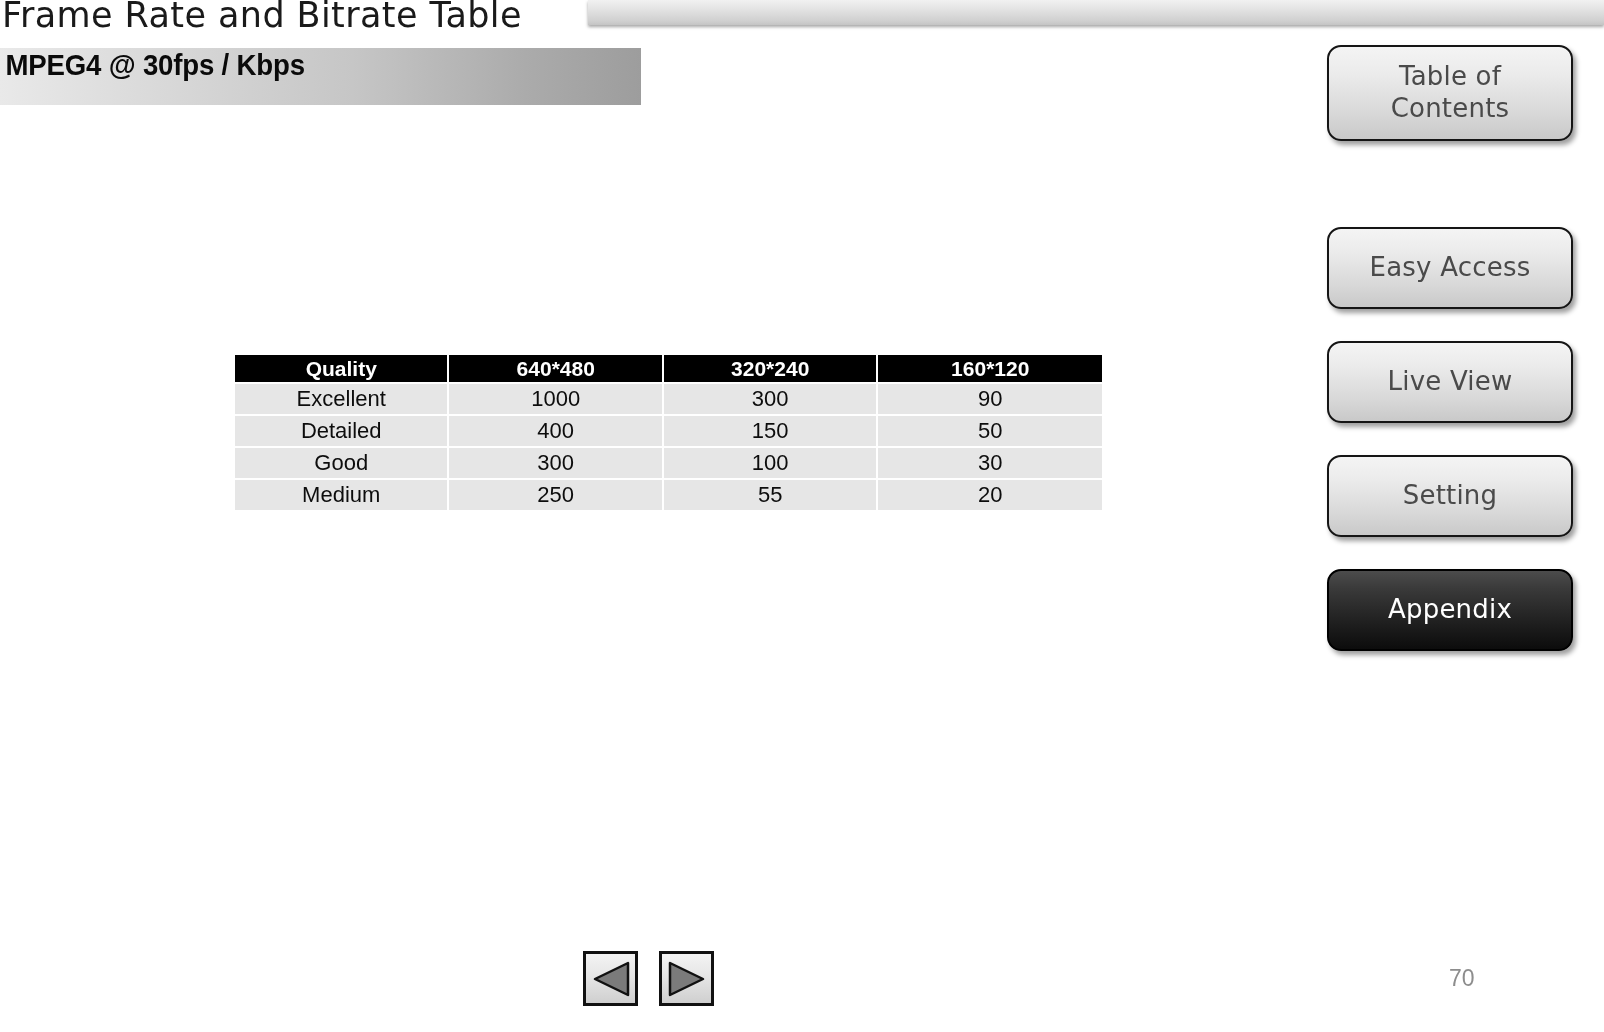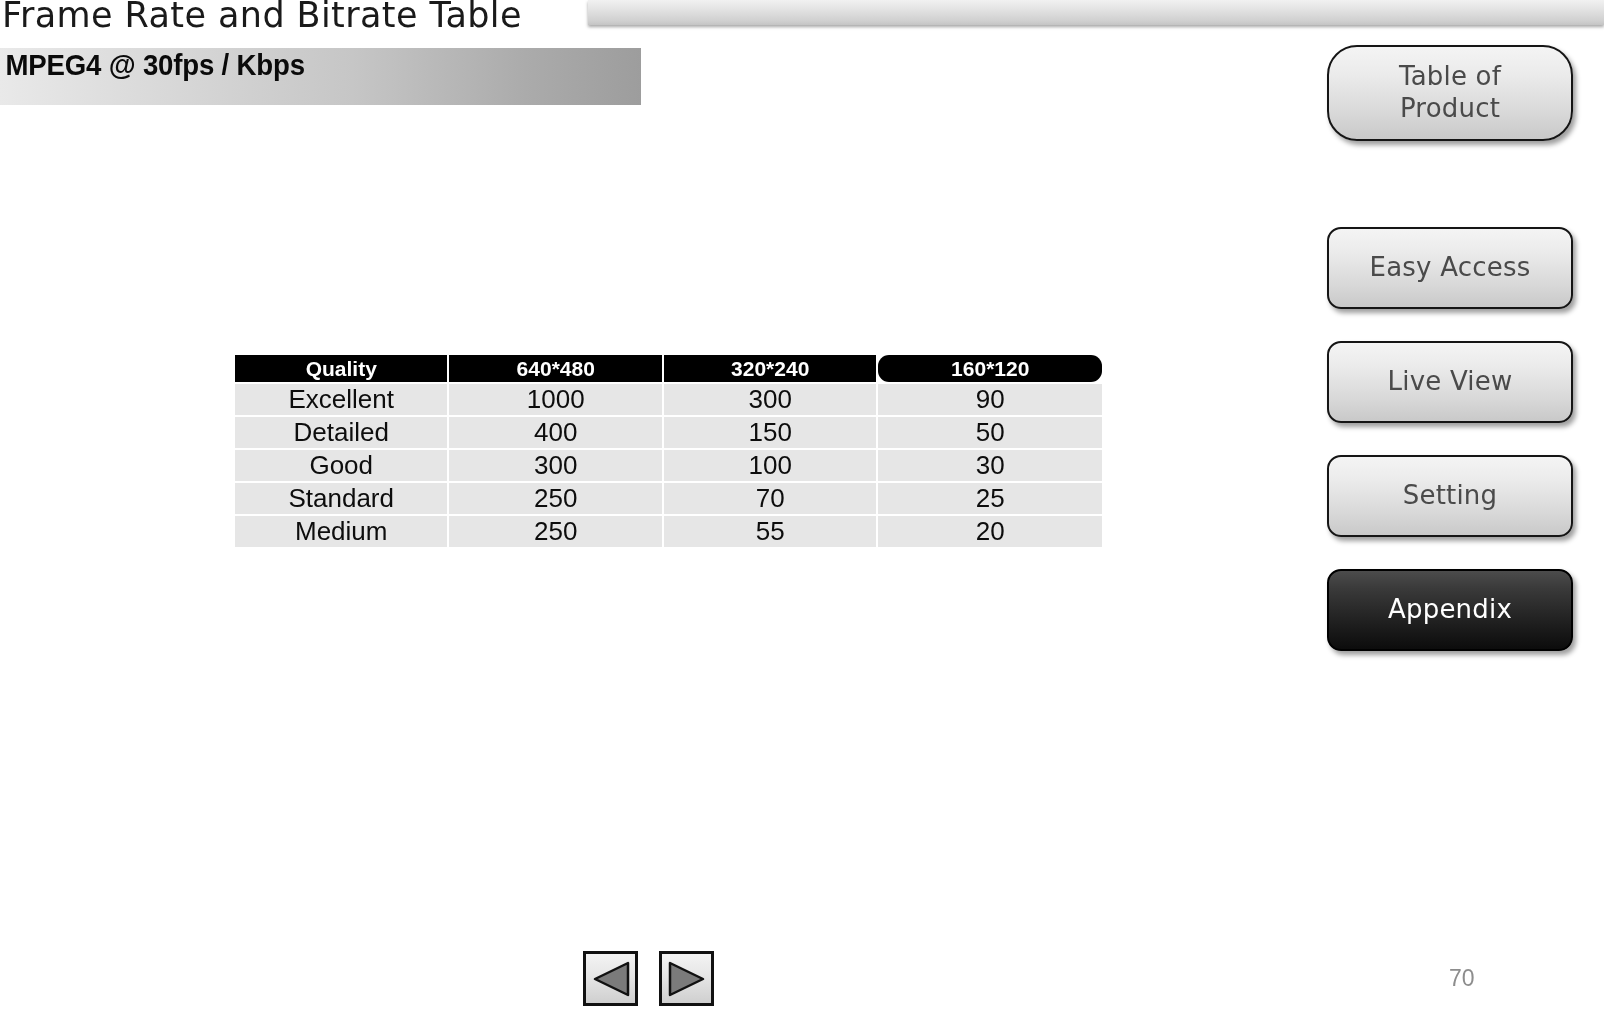--- a/index.html
+++ b/index.html
@@ -79,30 +79,30 @@
     font-size: 21px;
     font-weight: bold;
     height: 27px;
     text-align: center;
     padding: 0;
     font-family: "Liberation Sans", sans-serif;
   }
   #bitrate-table td {
     background: #e6e6e6;
     color: #0d0d0d;
-    font-size: 26px;
+    font-size: 22px;
     font-weight: 400;
     height: 30px;
     text-align: center;
     padding: 0;
     font-family: "Liberation Sans", sans-serif;
   }
   .col-quality   { width: 212px; }
   .col-res       { width: 212px; }
-  .col-res-last  { width: 223px; border-radius: 11px; }
+  .col-res-last  { width: 223px; }
 
   
   #nav-arrows {
     position: absolute;
     left: 583px;
     top: 951px;
     display: flex;
     gap: 21px;
   }
   .arrow-btn {
@@ -138,21 +138,21 @@
     font-weight: 400;
     display: flex;
     align-items: center;
     justify-content: center;
     text-align: center;
     line-height: 1.22;
     box-shadow: 3px 4px 5px rgba(0,0,0,0.38);
     cursor: pointer;
     letter-spacing: 0.2px;
   }
-  .nav-btn.two-line { height: 96px; border-radius: 30px; }
+  .nav-btn.two-line { height: 96px; }
   .nav-btn.one-line { height: 82px; }
   .nav-btn.active {
     background: linear-gradient(to bottom, #4c4c4c 0%, #3a3a3a 22%, #1d1d1d 70%, #0c0c0c 100%);
     color: #ffffff;
     border-color: #000000;
   }
   .nav-spacer-2 { height: 18px; }
   .nav-spacer-1 { height: 32px; }
 
   
@@ -198,26 +198,20 @@
       <td>150</td>
       <td>50</td>
     </tr>
     <tr>
       <td>Good</td>
       <td>300</td>
       <td>100</td>
       <td>30</td>
     </tr>
     <tr>
-      <td>Standard</td>
-      <td>250</td>
-      <td>70</td>
-      <td>25</td>
-    </tr>
-    <tr>
       <td>Medium</td>
       <td>250</td>
       <td>55</td>
       <td>20</td>
     </tr>
   </tbody>
 </table>
 
 <div id="nav-arrows">
   <div class="arrow-btn">
@@ -230,21 +224,21 @@
       <polygon points="2,2 2,34 35,18" fill="#7b7b7b" stroke="#111111" stroke-width="2.5" stroke-linejoin="round"></polygon>
     </svg>
   </div>
 </div>
 
 <div id="sidebar-nav">
 
   <div class="nav-btn two-line">
     <span>
       <span>Table of</span><br>
-      <span>Product</span>
+      <span>Contents</span>
     </span>
   </div>
   <div class="nav-spacer-2"></div>
 
   <div class="nav-spacer-2"></div>
 
   <div class="nav-spacer-2"></div>
 
   <div class="nav-spacer-1"></div>
 

